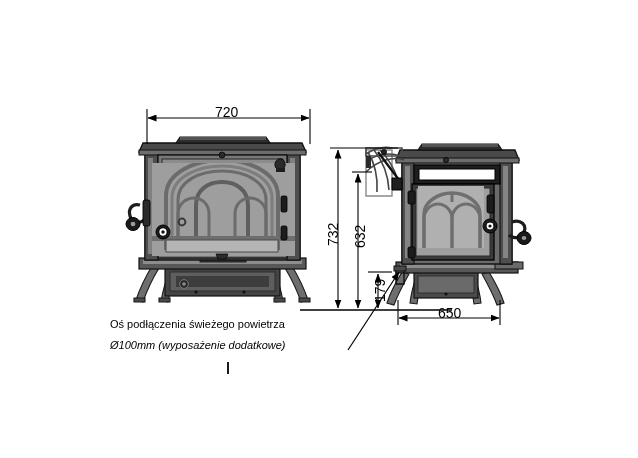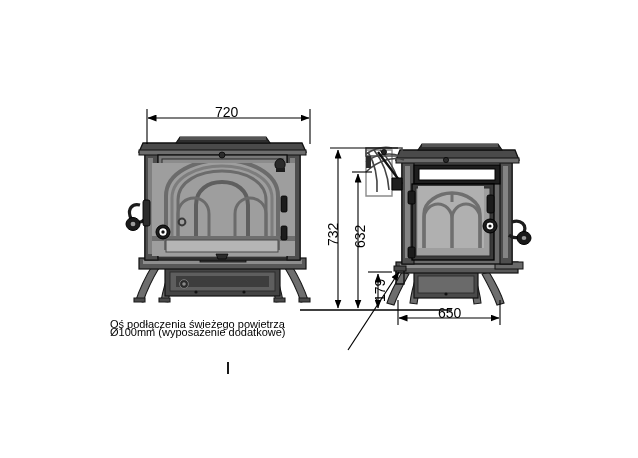--- a/index.html
+++ b/index.html
@@ -13,21 +13,21 @@
   .cap{
     position:absolute;
     font-family:"Liberation Sans","DejaVu Sans",sans-serif;
     font-size:11px;
     line-height:21px;
     color:#000;
     white-space:nowrap;
     letter-spacing:0px;
   }
   #cap-line1{left:110px;top:314px;}
-  #cap-line2{left:110px;top:322px;}
+  #cap-line2{left:110px;top:335px;font-style:italic;}
   .dimtxt{
     position:absolute;
     font-family:"Liberation Sans","DejaVu Sans",sans-serif;
     font-size:14px;
     color:#000;
     white-space:nowrap;
   }
   .vert{transform-origin:left top;transform:rotate(-90deg);}
 </style>
 </head>

